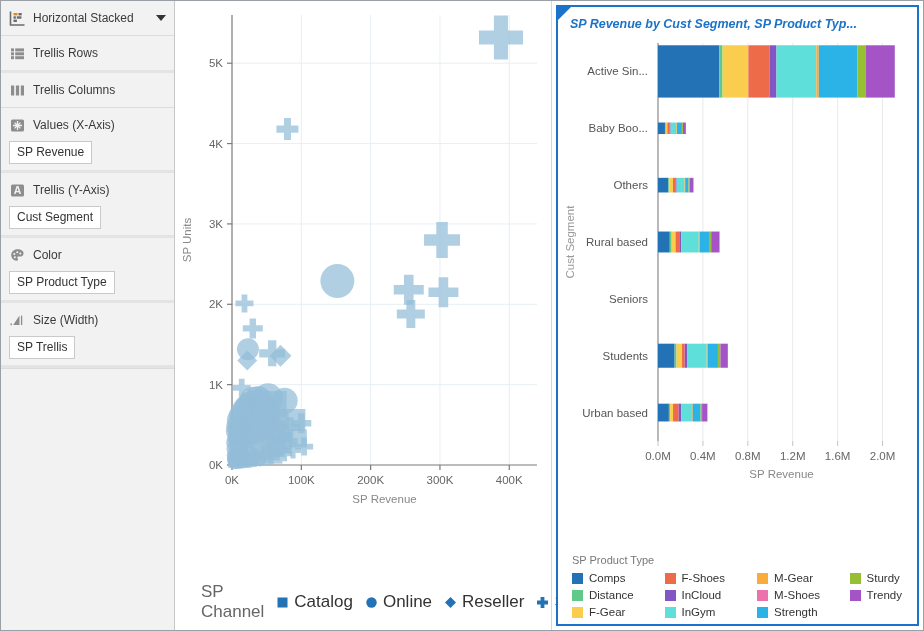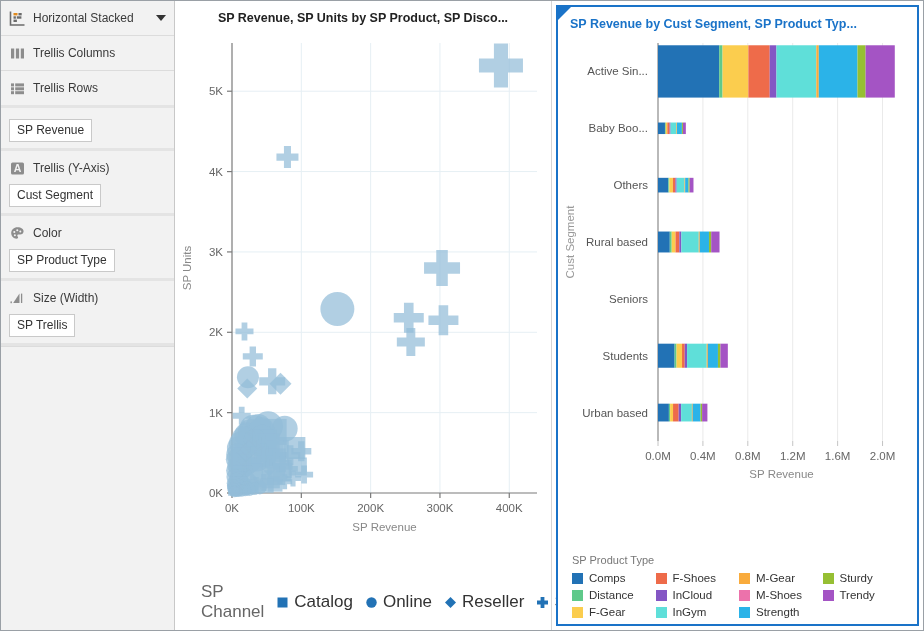--- a/index.html
+++ b/index.html
@@ -74,21 +74,21 @@
   .panel-left{flex:0 0 377px;width:377px;border-right:1px solid #d6d6d6;}
   .panel-right{flex:1;margin:4px 4px 4px 4px;border:2px solid #1a73c8;}
 
   .panel-title{
     font-size:12.5px;font-weight:bold;
     padding:10px 8px 4px 8px;
     text-align:center;
     white-space:nowrap;overflow:hidden;text-overflow:ellipsis;
   }
   .panel-left .panel-title{color:#222;}
-  .panel-right .panel-title{color:#1a73c8;text-align:left;padding-left:12px;}
+  .panel-right .panel-title{color:#1a73c8;text-align:left;padding-left:12px;font-style:italic;}
 
   .corner-tri{
     position:absolute;top:0;left:0;
     width:0;height:0;
     border-top:13px solid #1a73c8;
     border-right:13px solid transparent;
   }
 
   .plot-wrap{flex:1;position:relative;}
   svg{display:block;}
@@ -104,21 +104,21 @@
     padding:4px 0 8px 26px;
     font-size:17px;color:#666;
   }
   .legend-left .item{display:flex;align-items:center;gap:5px;color:#333;}
   .legend-right{
     padding:2px 0 6px 14px;
   }
   .legend-caption{font-size:11px;color:#777;margin-bottom:6px;}
   .legend-grid{
     display:grid;
-    grid-template-columns:repeat(4, 1fr);
+    grid-template-columns:repeat(3, 1fr);
     grid-auto-flow:column;
     grid-template-rows:repeat(3, auto);
     row-gap:5px;column-gap:4px;
     max-width:330px;
   }
   .legend-grid .legend-row{font-size:11.5px;color:#333;}
 </style>
 </head>
 <body>
 
@@ -136,50 +136,59 @@
             <rect x="4.5" y="6.3" width="2.4" height="2.4" fill="#6b6b6b"></rect>
             <rect x="7.8" y="6.3" width="4.6" height="2.4" fill="#6b6b6b"></rect>
             <rect x="4.5" y="9.6" width="3.4" height="2.4" fill="#6b6b6b"></rect>
           </svg>
         </span>
         <span class="shelf-title">Horizontal Stacked</span>
         <span class="caret"></span>
       </div>
     </div>
 
-    <div class="shelf">
-      <div class="shelf-head">
-        <span class="ic">
-          <svg width="17" height="17" viewBox="0 0 17 17">
-            <rect x="2" y="3.5" width="3.2" height="10" fill="#8d8d8d"></rect>
-            <rect x="6.9" y="3.5" width="3.2" height="10" fill="#8d8d8d"></rect>
-            <rect x="11.8" y="3.5" width="3.2" height="10" fill="#8d8d8d"></rect>
-          </svg>
-        </span>
-        <span class="shelf-title">Trellis Columns</span>
-      </div>
-    </div>
-
     <div class="shelf gap">
       <div class="shelf-head">
         <span class="ic">
           <svg width="17" height="17" viewBox="0 0 17 17">
             <rect x="2" y="3.4" width="3" height="3" fill="#8d8d8d"></rect>
             <rect x="6.2" y="3.4" width="8.8" height="3" fill="#8d8d8d"></rect>
             <rect x="2" y="7.3" width="3" height="3" fill="#8d8d8d"></rect>
             <rect x="6.2" y="7.3" width="8.8" height="3" fill="#8d8d8d"></rect>
             <rect x="2" y="11.2" width="3" height="3" fill="#8d8d8d"></rect>
             <rect x="6.2" y="11.2" width="8.8" height="3" fill="#8d8d8d"></rect>
           </svg>
         </span>
         <span class="shelf-title">Trellis Rows</span>
       </div>
     </div>
 
+    <div class="shelf">
+      <div class="shelf-head">
+        <span class="ic">
+          <svg width="17" height="17" viewBox="0 0 17 17">
+            <rect x="2" y="3.5" width="3.2" height="10" fill="#8d8d8d"></rect>
+            <rect x="6.9" y="3.5" width="3.2" height="10" fill="#8d8d8d"></rect>
+            <rect x="11.8" y="3.5" width="3.2" height="10" fill="#8d8d8d"></rect>
+          </svg>
+        </span>
+        <span class="shelf-title">Trellis Columns</span>
+      </div>
+    </div>
+
     <div class="shelf gap">
+      <div class="shelf-head">
+        <span class="ic">
+          <svg width="17" height="17" viewBox="0 0 17 17">
+            <rect x="2" y="2.5" width="13" height="12" rx="1.5" fill="#8d8d8d"></rect>
+            <path d="M8.5 4 V13 M4 8.5 H13 M5.6 5.6 L11.4 11.4 M11.4 5.6 L5.6 11.4" stroke="#f2f2f2" stroke-width="1.3"></path>
+          </svg>
+        </span>
+        <span class="shelf-title">Values (X-Axis)</span>
+      </div>
       <span class="chip">SP Revenue</span>
     </div>
 
     <div class="shelf gap">
       <div class="shelf-head">
         <span class="ic">
           <svg width="17" height="17" viewBox="0 0 17 17">
             <rect x="2" y="2.5" width="13" height="12" rx="1.5" fill="#8d8d8d"></rect>
             <text x="8.5" y="12.3" font-family="Liberation Sans, sans-serif" font-size="10.5" font-weight="bold" fill="#f2f2f2" text-anchor="middle">A</text>
           </svg>
@@ -218,21 +227,20 @@
       </div>
       <span class="chip">SP Trellis</span>
     </div>
 
     <div class="sidebar-fill"></div>
   </div>
 
   <div class="panels">
 
     <div class="panel panel-left">
-      <div class="panel-title">SP Revenue, SP Units by SP Product, SP Disco...</div>
       <div class="plot-wrap">
         <svg id="scatter-svg" width="377" height="520">
             <line x1="57" y1="383.6428571428571" x2="362" y2="383.6428571428571" stroke="#e6eff4" stroke-width="1"></line>
             <line x1="57" y1="303.2857142857143" x2="362" y2="303.2857142857143" stroke="#e6eff4" stroke-width="1"></line>
             <line x1="57" y1="222.92857142857144" x2="362" y2="222.92857142857144" stroke="#e6eff4" stroke-width="1"></line>
             <line x1="57" y1="142.57142857142856" x2="362" y2="142.57142857142856" stroke="#e6eff4" stroke-width="1"></line>
             <line x1="57" y1="62.214285714285666" x2="362" y2="62.214285714285666" stroke="#e6eff4" stroke-width="1"></line>
             <line x1="126.31818181818181" y1="14" x2="126.31818181818181" y2="464" stroke="#e6eff4" stroke-width="1"></line>
             <line x1="195.63636363636363" y1="14" x2="195.63636363636363" y2="464" stroke="#e6eff4" stroke-width="1"></line>
             <line x1="264.95454545454544" y1="14" x2="264.95454545454544" y2="464" stroke="#e6eff4" stroke-width="1"></line>

